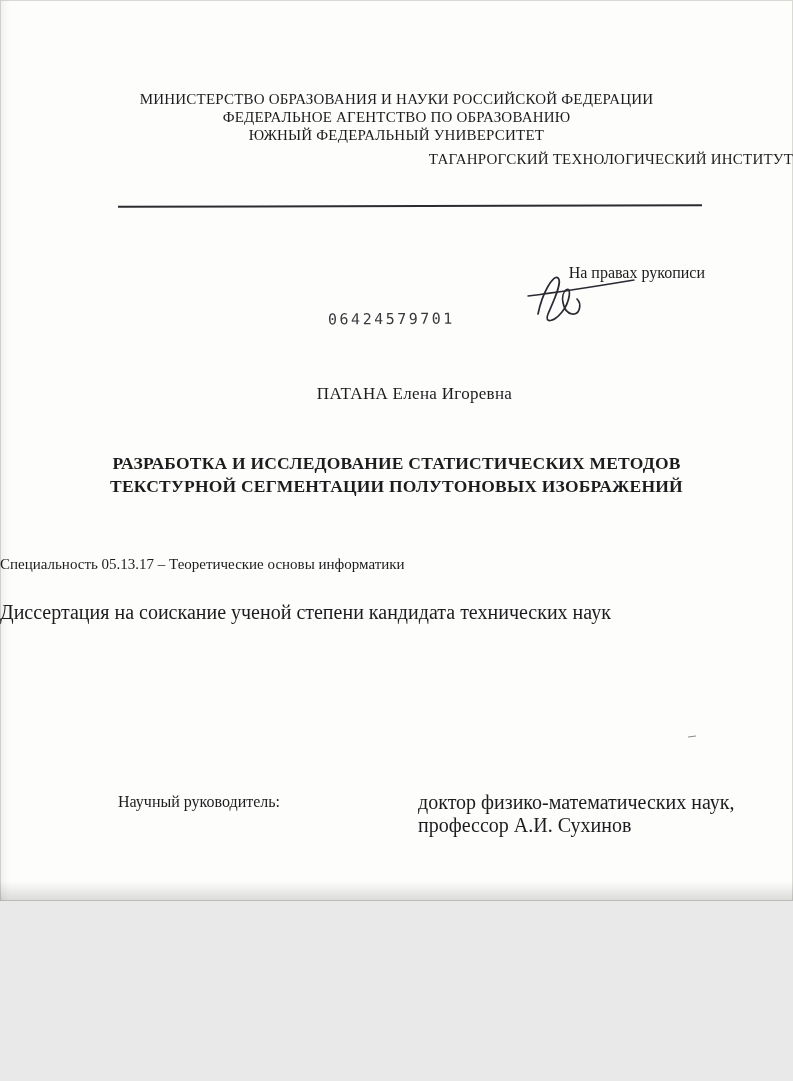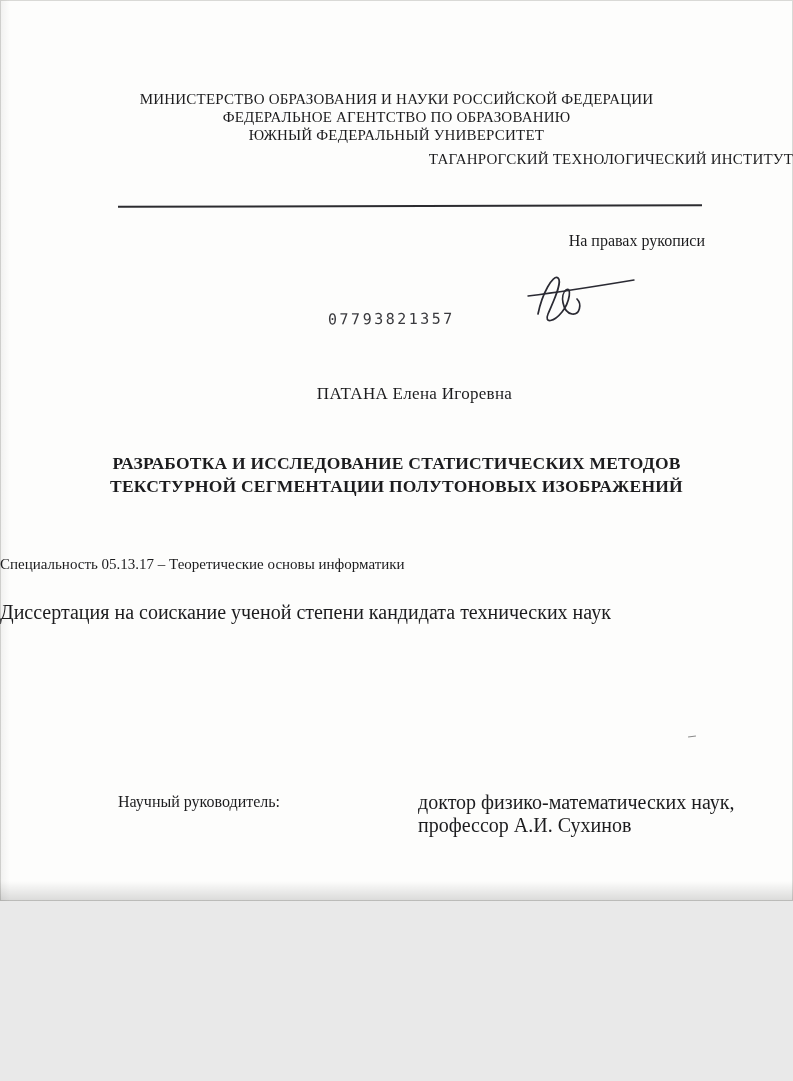--- a/index.html
+++ b/index.html
@@ -58,21 +58,21 @@
     position: absolute;
     top: 205px;
     left: 118px;
     width: 584px;
     height: 2px;
     background: #2c2c30;
     transform: rotate(-0.15deg);
   }
   .manuscript {
     position: absolute;
-    top: 232px;
+    top: 264px;
     right: 88px;
     font-size: 16px;
   }
   .signature {
     position: absolute;
     top: 266px;
     left: 520px;
   }
   .reg-number {
     position: absolute;
@@ -165,21 +165,21 @@
 
   <div class="manuscript">На правах рукописи</div>
 
   <div class="signature">
     <svg width="120" height="62" viewBox="0 0 120 62" aria-hidden="true">
       <path d="M18 48 C 22 28, 33 8, 38 12 C 43 16, 33 36, 28 48 C 24 58, 34 56, 42 46 C 50 36, 52 20, 46 24 C 40 28, 42 46, 52 48 C 60 49, 62 38, 57 33" fill="none" stroke="#2a2a33" stroke-width="1.7" stroke-linecap="round"></path>
       <path d="M8 30 C 40 26, 78 20, 114 14" fill="none" stroke="#2a2a33" stroke-width="1.4" stroke-linecap="round"></path>
     </svg>
   </div>
 
-  <div class="reg-number">07793821357</div>
+  <div class="reg-number">06424579701</div>
 
   <div class="author">ПАТАНА Елена Игоревна</div>
 
   <div class="title">
     <div>РАЗРАБОТКА И ИССЛЕДОВАНИЕ СТАТИСТИЧЕСКИХ МЕТОДОВ</div>
     <div>ТЕКСТУРНОЙ СЕГМЕНТАЦИИ ПОЛУТОНОВЫХ ИЗОБРАЖЕНИЙ</div>
   </div>
 
   <div class="specialty">Специальность 05.13.17 – Теоретические основы информатики</div>
 

